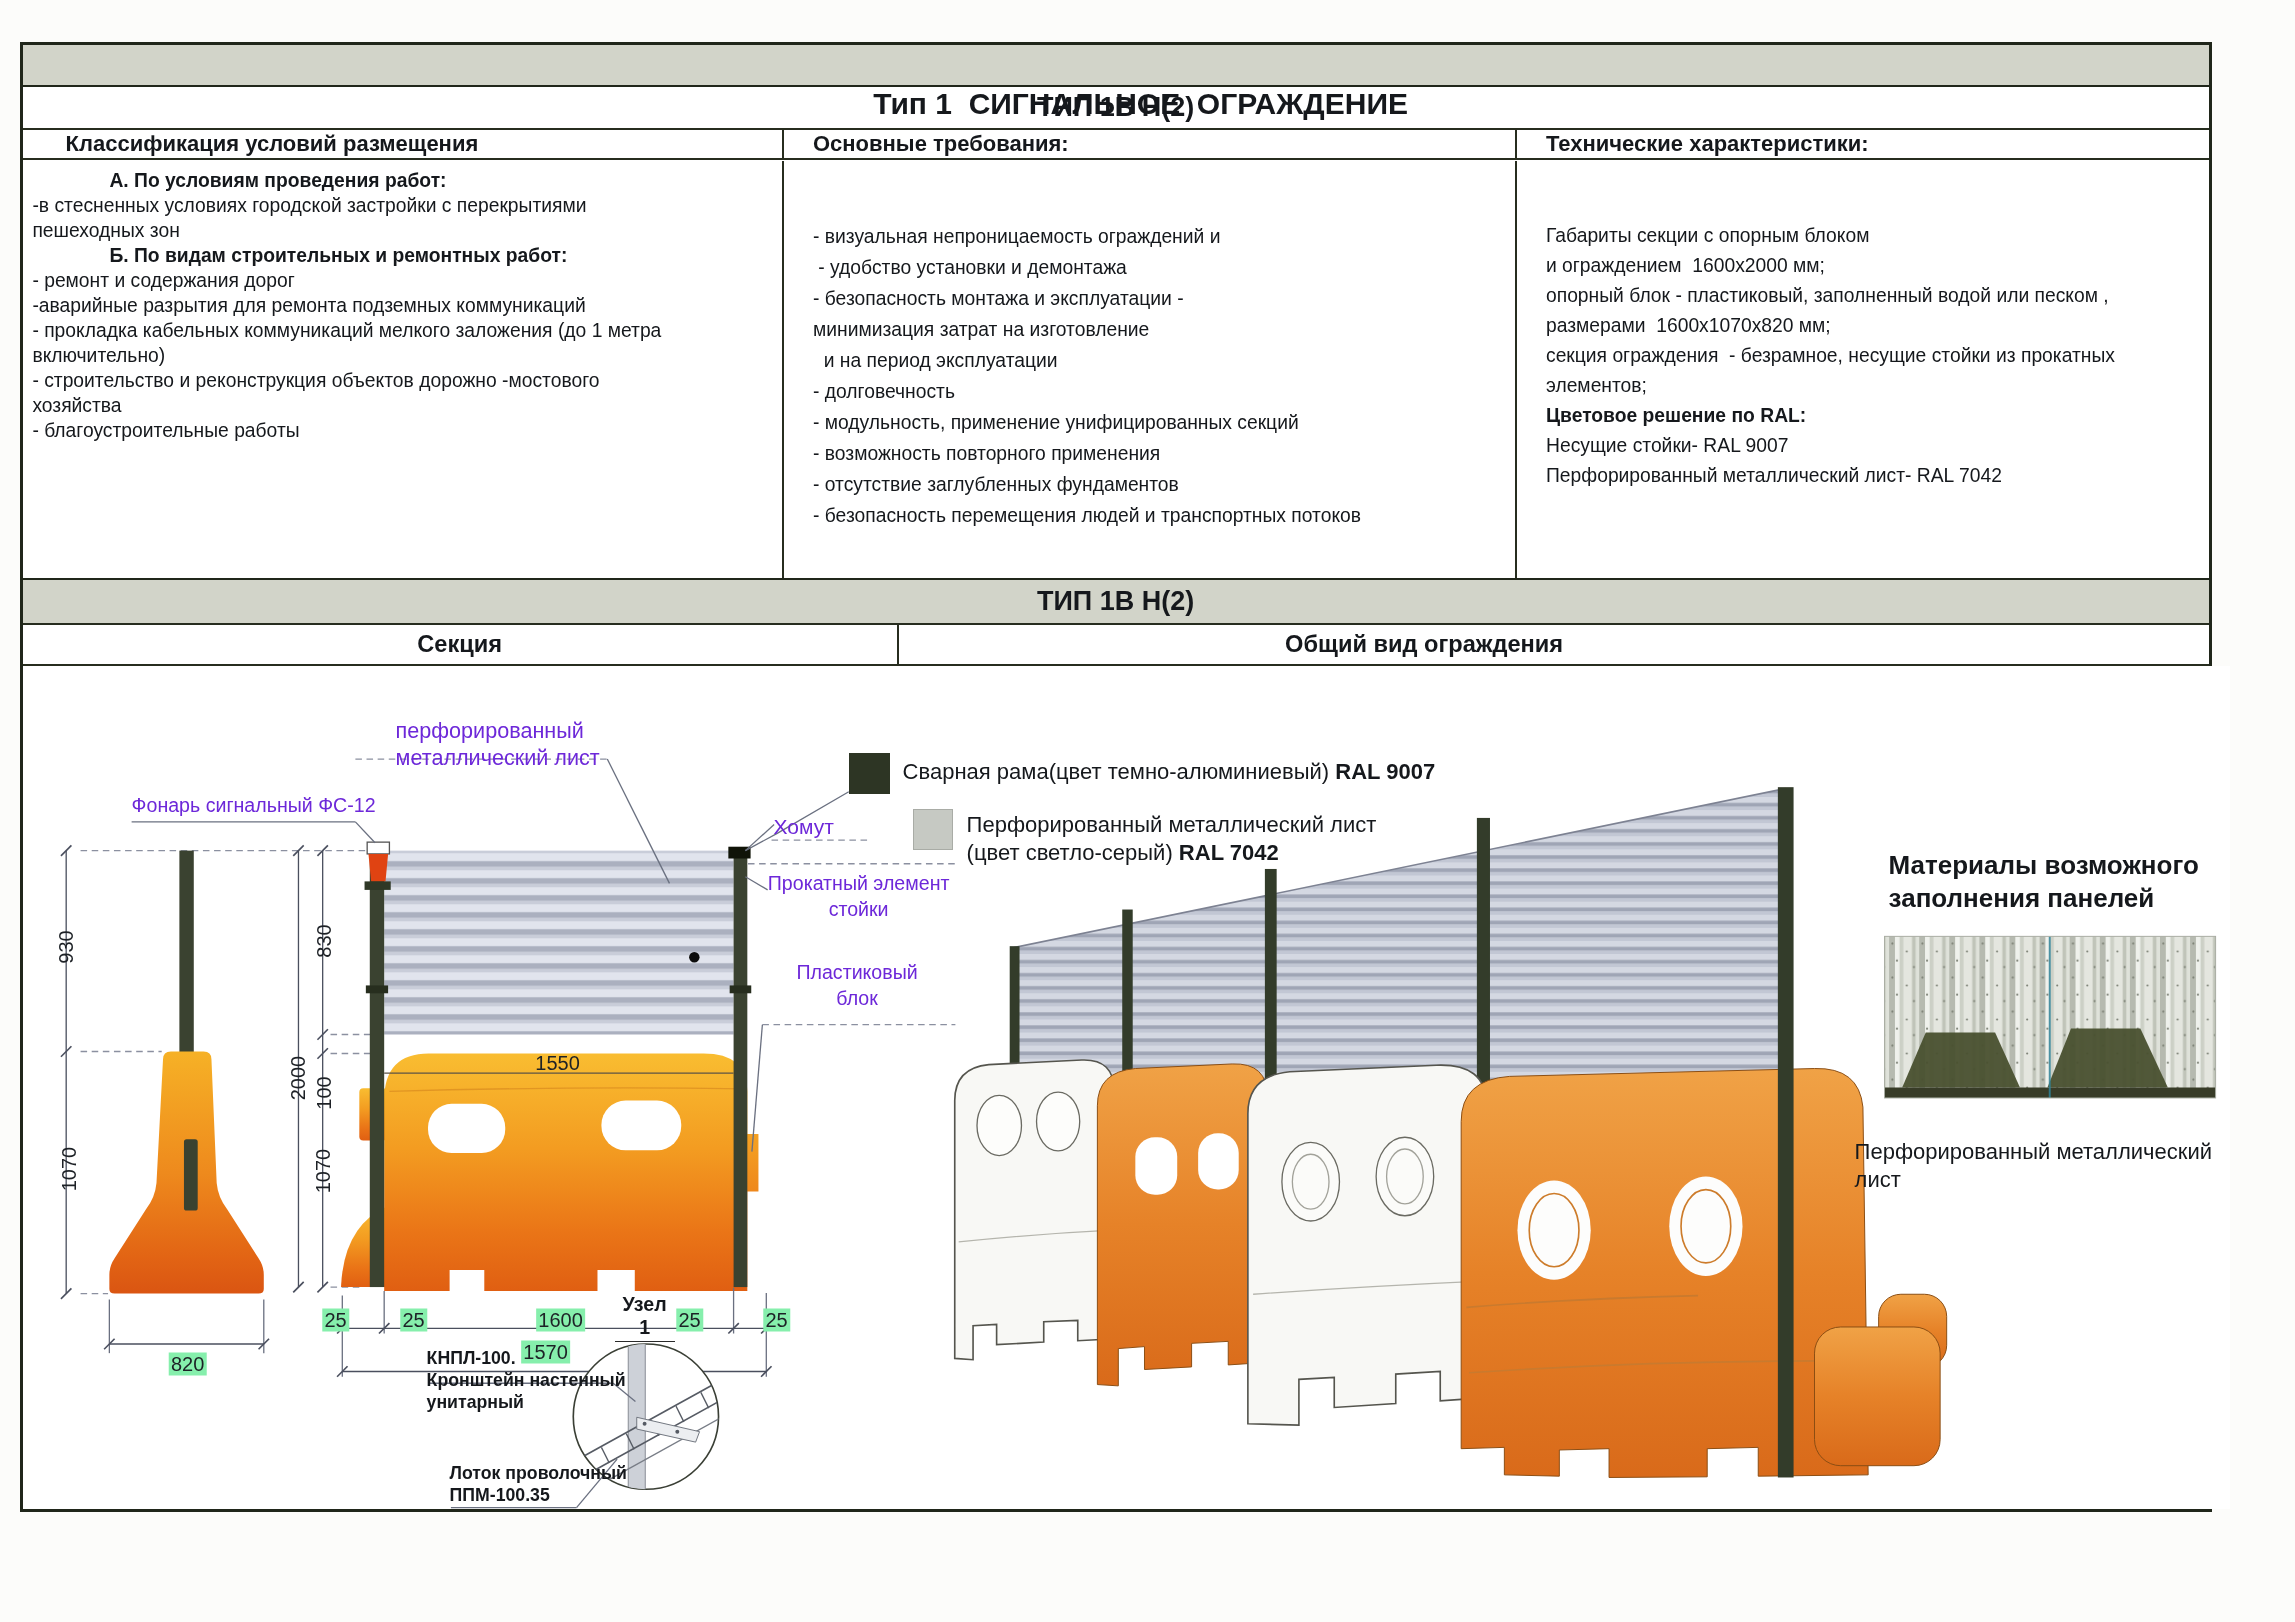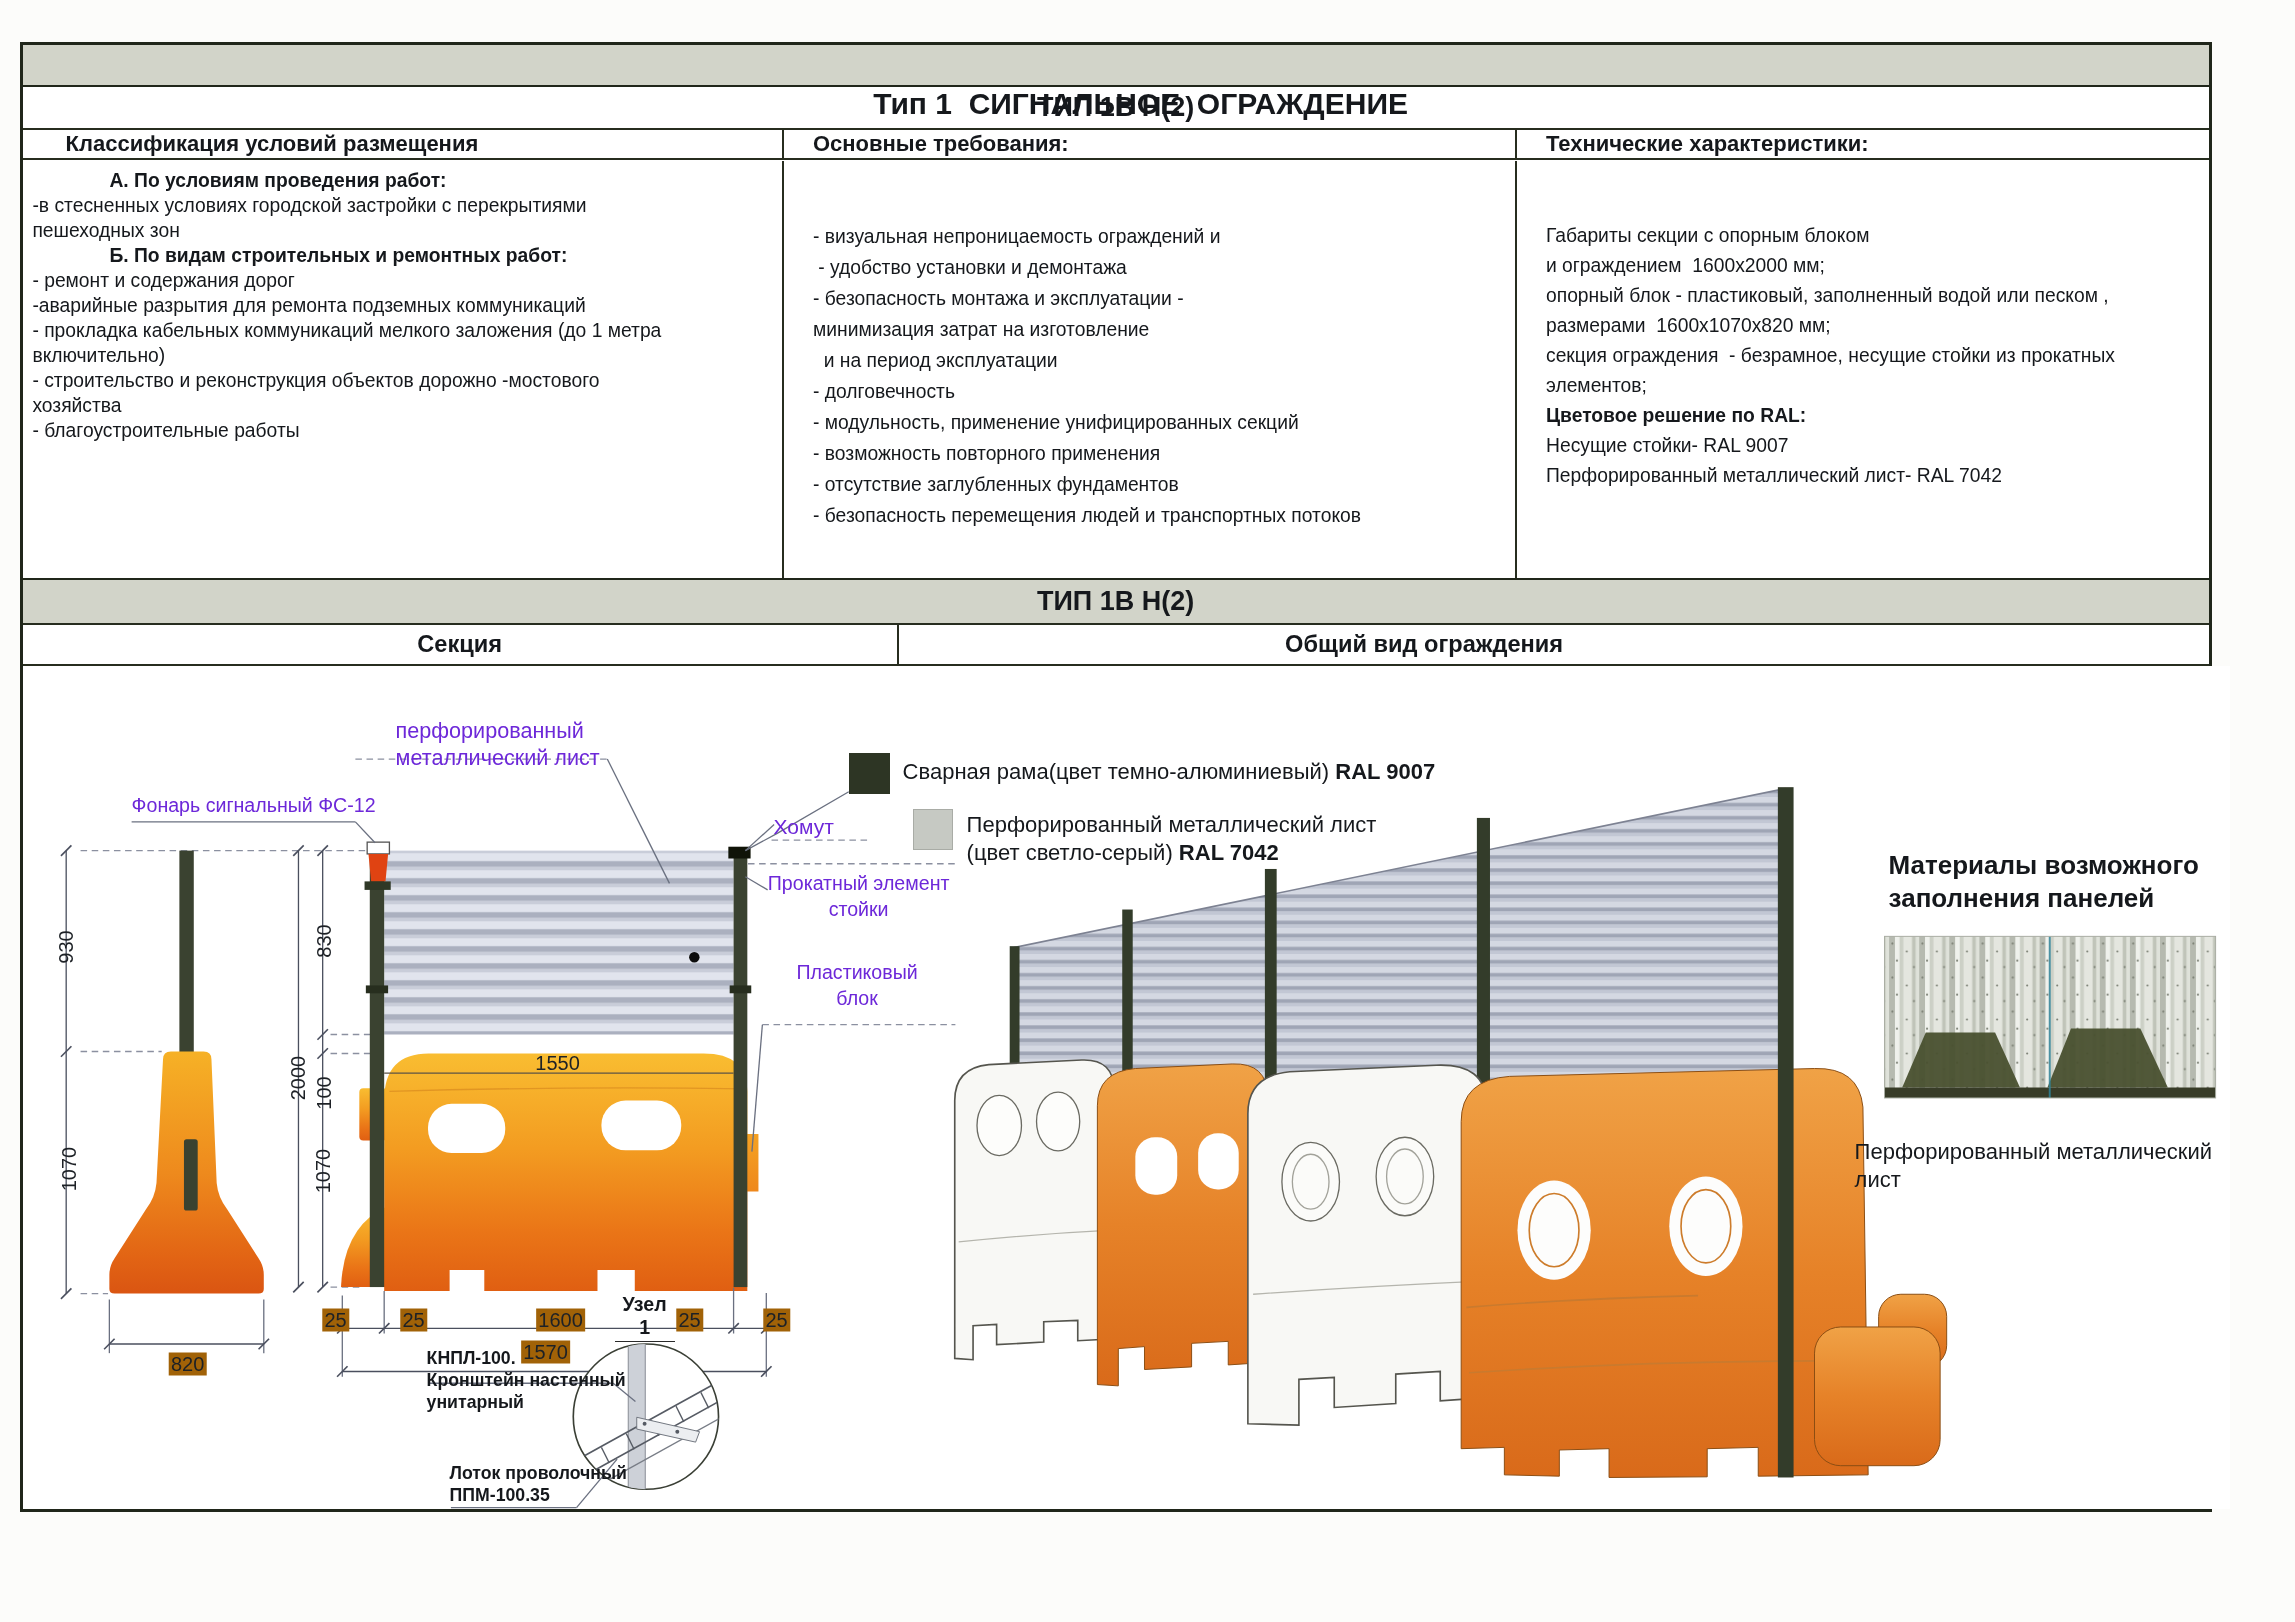--- a/index.html
+++ b/index.html
@@ -34,21 +34,21 @@
   .ind{padding-left:77px;}
   .bandcell{position:absolute;top:0;height:100%;box-sizing:border-box;font-size:23.6px;
             font-weight:700;line-height:38px;text-align:center;}
   .b4l{left:0;width:874px;}
   .b4r{left:874px;width:1334px;border-left:2px solid #272d1f;padding-right:281px;}
   
   .lbl{position:absolute;font-size:20px;line-height:25.5px;color:#6d28d9;}
   .lbl-c{text-align:center;}
   .dim{position:absolute;font-size:20px;font-weight:500;color:#1d2126;transform:translate(-50%,-50%);
        background:transparent;padding:0 2.6px;}
-  .dimbg{background:#a16207;text-align:center;}
+  .dimbg{background:#86efac;text-align:center;}
   .vdim{position:absolute;font-size:20px;font-weight:500;color:#1d2126;
         transform:translate(-50%,-50%) rotate(-90deg);white-space:nowrap;}
   .swatch{position:absolute;}
   .legend-t{position:absolute;font-size:22px;line-height:27.5px;white-space:nowrap;}
   .mat-title{position:absolute;font-size:26px;line-height:33px;font-weight:bold;white-space:nowrap;}
   .mat-cap{position:absolute;font-size:22px;line-height:28px;white-space:nowrap;}
   .det-lbl{position:absolute;font-size:17.7px;line-height:22px;font-weight:bold;white-space:nowrap;}
   .det-title{position:absolute;font-size:19.6px;font-weight:bold;text-align:center;
              border-bottom:1.3px solid #2a2a2a;padding-bottom:2px;}
   svg{position:absolute;left:0;top:0;}

